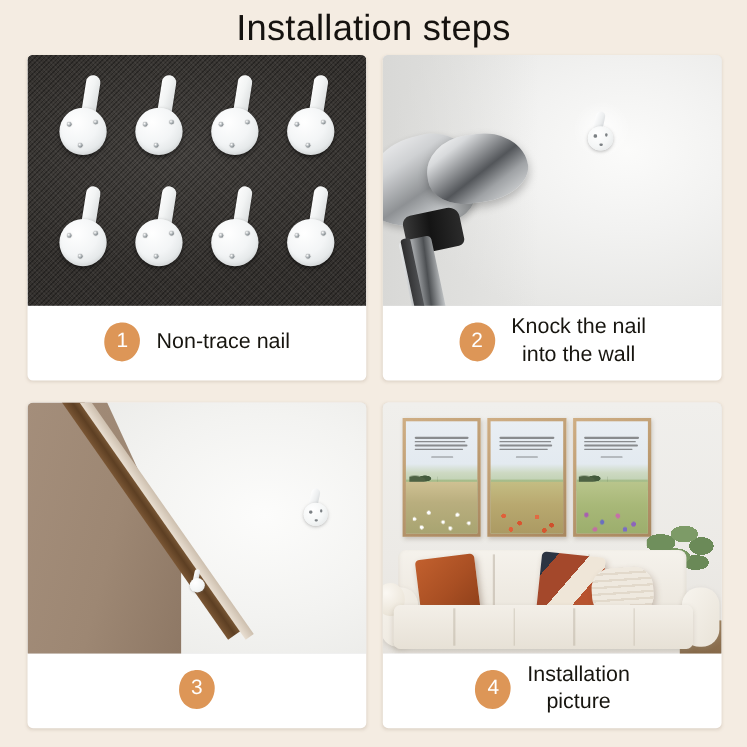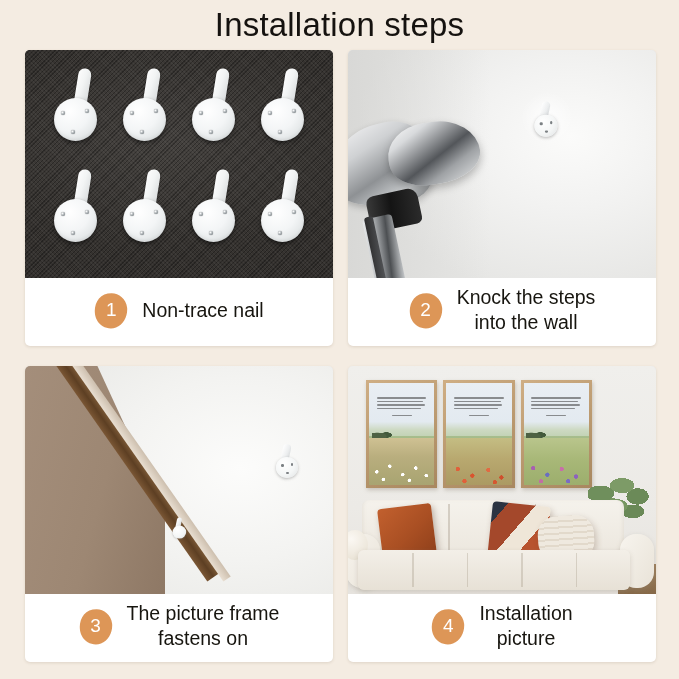--- a/index.html
+++ b/index.html
@@ -617,21 +617,21 @@
           </div>
         </div>
       </div>
       <div class="card-caption">
         <div class="badge">
           <svg viewBox="0 0 34 37">
             <path d="M17.4 1.2C24.6 1.0 32.2 6.8 33.1 15.4c0.9 8.6 -3.6 17.3 -11.1 20.2 -7.0 2.7 -15.6 -0.6 -19.1 -7.5C-0.7 21.0 0.4 12.2 5.0 6.4 7.9 2.8 12.3 1.3 17.4 1.2Z" fill="#dd9657"></path>
           </svg>
           <span class="badge-num">2</span>
         </div>
-        <div class="caption-text">Knock the steps
+        <div class="caption-text">Knock the nail
 into the wall</div>
       </div>
     </div>
 
     <div class="card">
       <div class="card-photo">
         <div class="wall3"></div>
         <div class="frame3">
           <div class="frame3-back"></div>
           <div class="frame3-edge"></div>
@@ -650,22 +650,20 @@
           <div class="wh-disc"></div>
         </div>
       </div>
       <div class="card-caption">
         <div class="badge">
           <svg viewBox="0 0 34 37">
             <path d="M17.4 1.2C24.6 1.0 32.2 6.8 33.1 15.4c0.9 8.6 -3.6 17.3 -11.1 20.2 -7.0 2.7 -15.6 -0.6 -19.1 -7.5C-0.7 21.0 0.4 12.2 5.0 6.4 7.9 2.8 12.3 1.3 17.4 1.2Z" fill="#dd9657"></path>
           </svg>
           <span class="badge-num">3</span>
         </div>
-        <div class="caption-text">The picture frame
-fastens on</div>
       </div>
     </div>
 
     <div class="card">
       <div class="card-photo">
         <div class="room"></div>
 
         <div class="art-wall">
           <div class="art-frame">
             <div class="art-inner">

